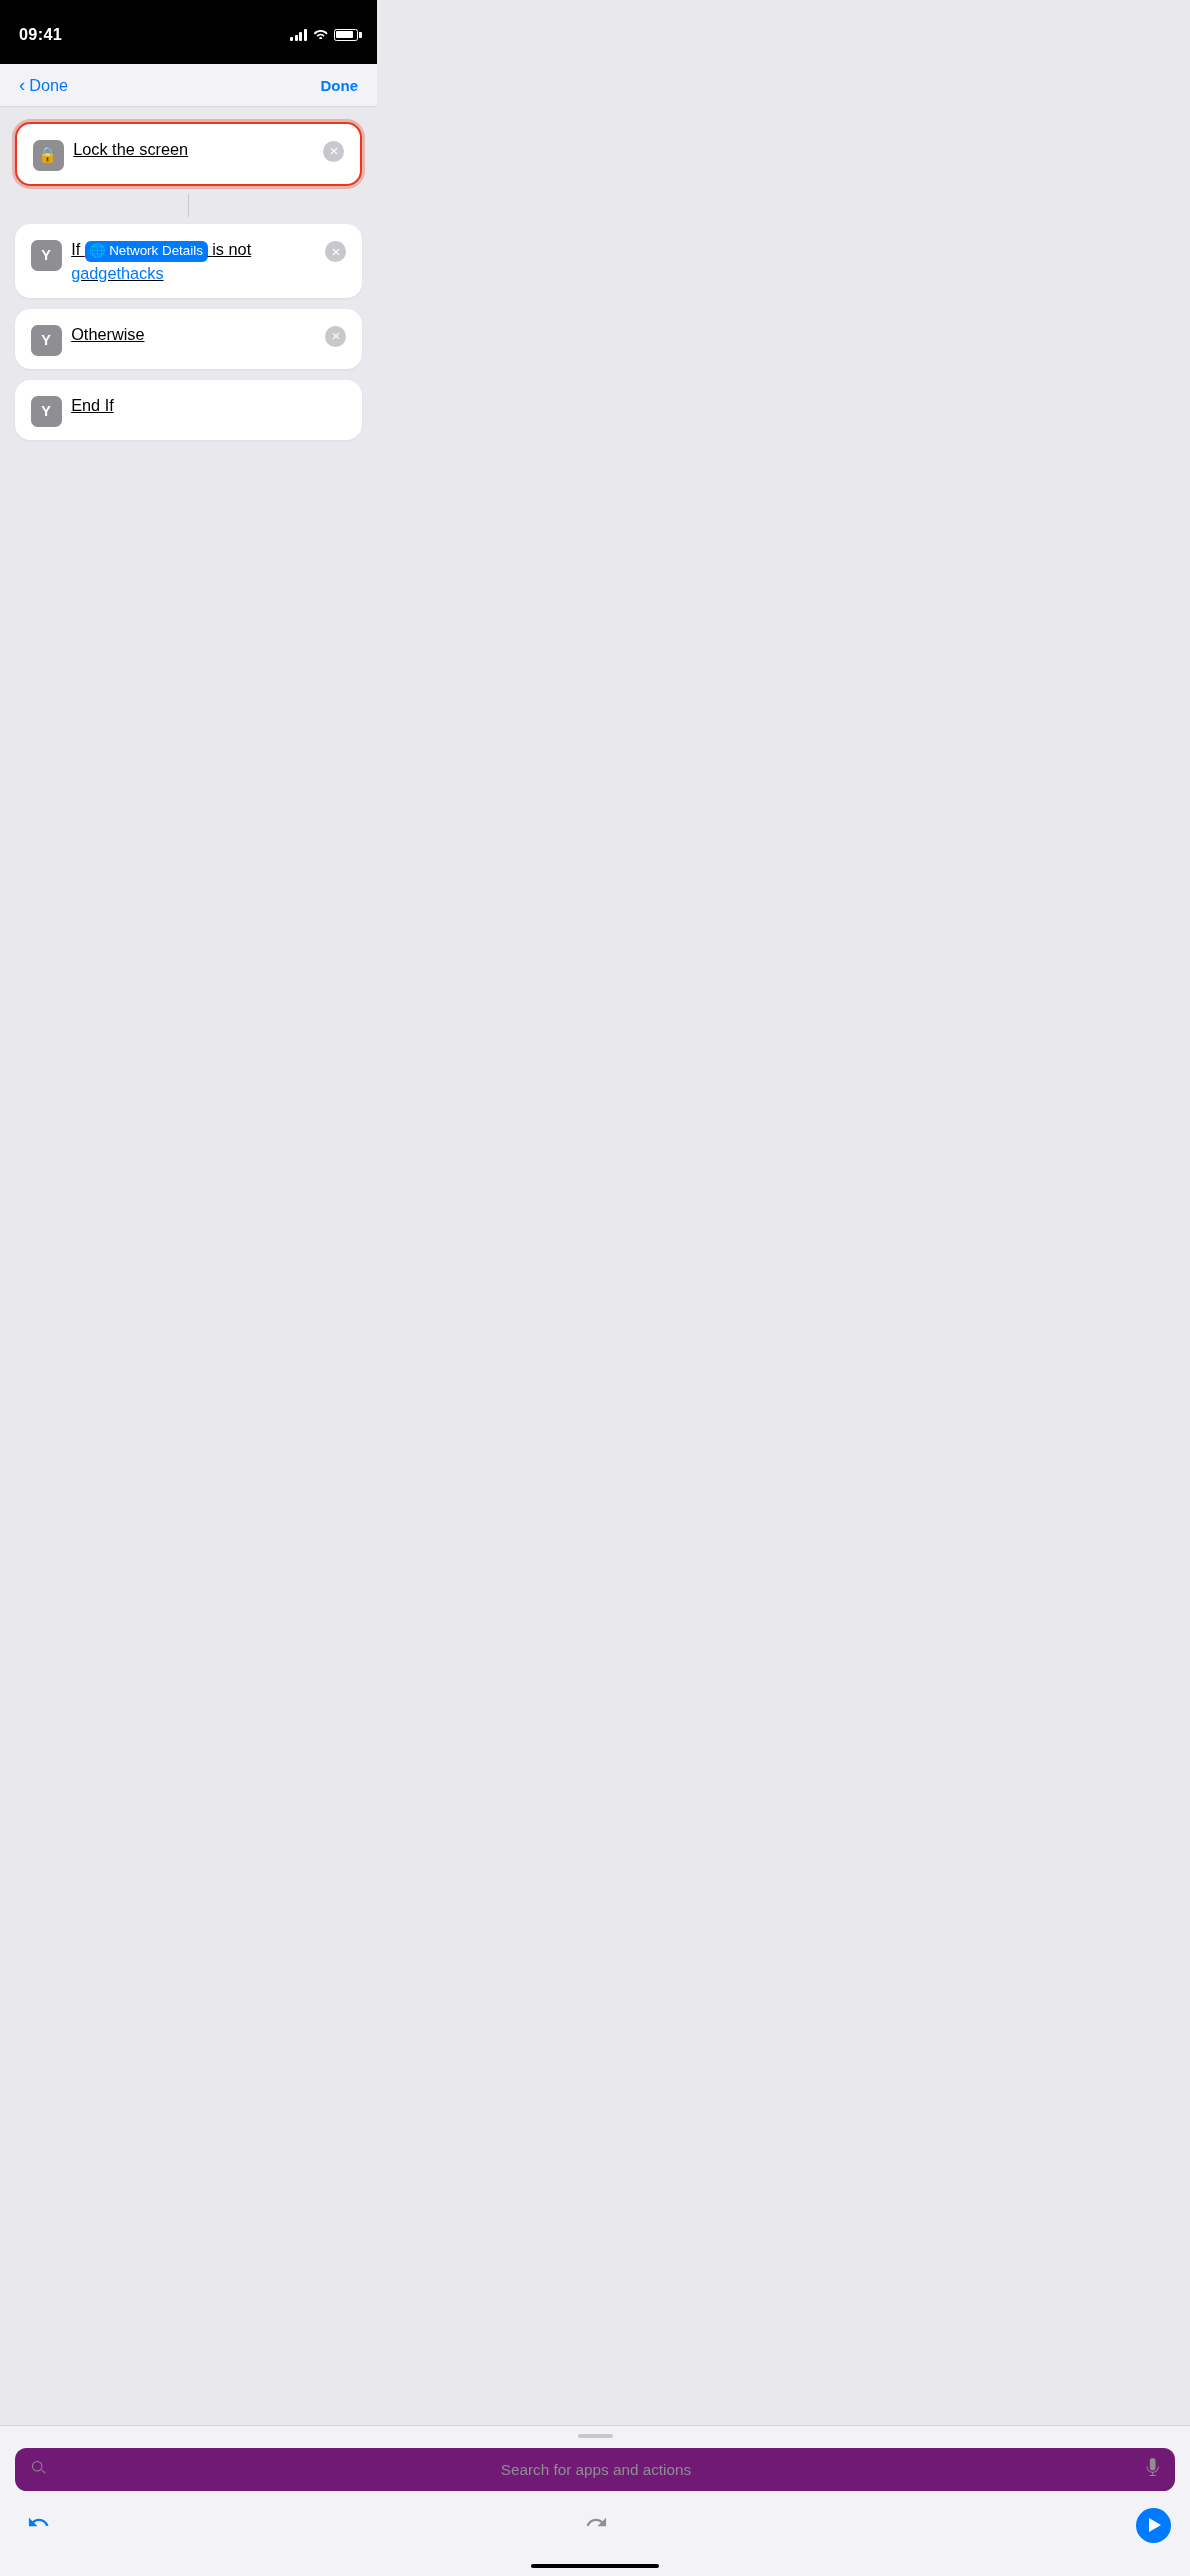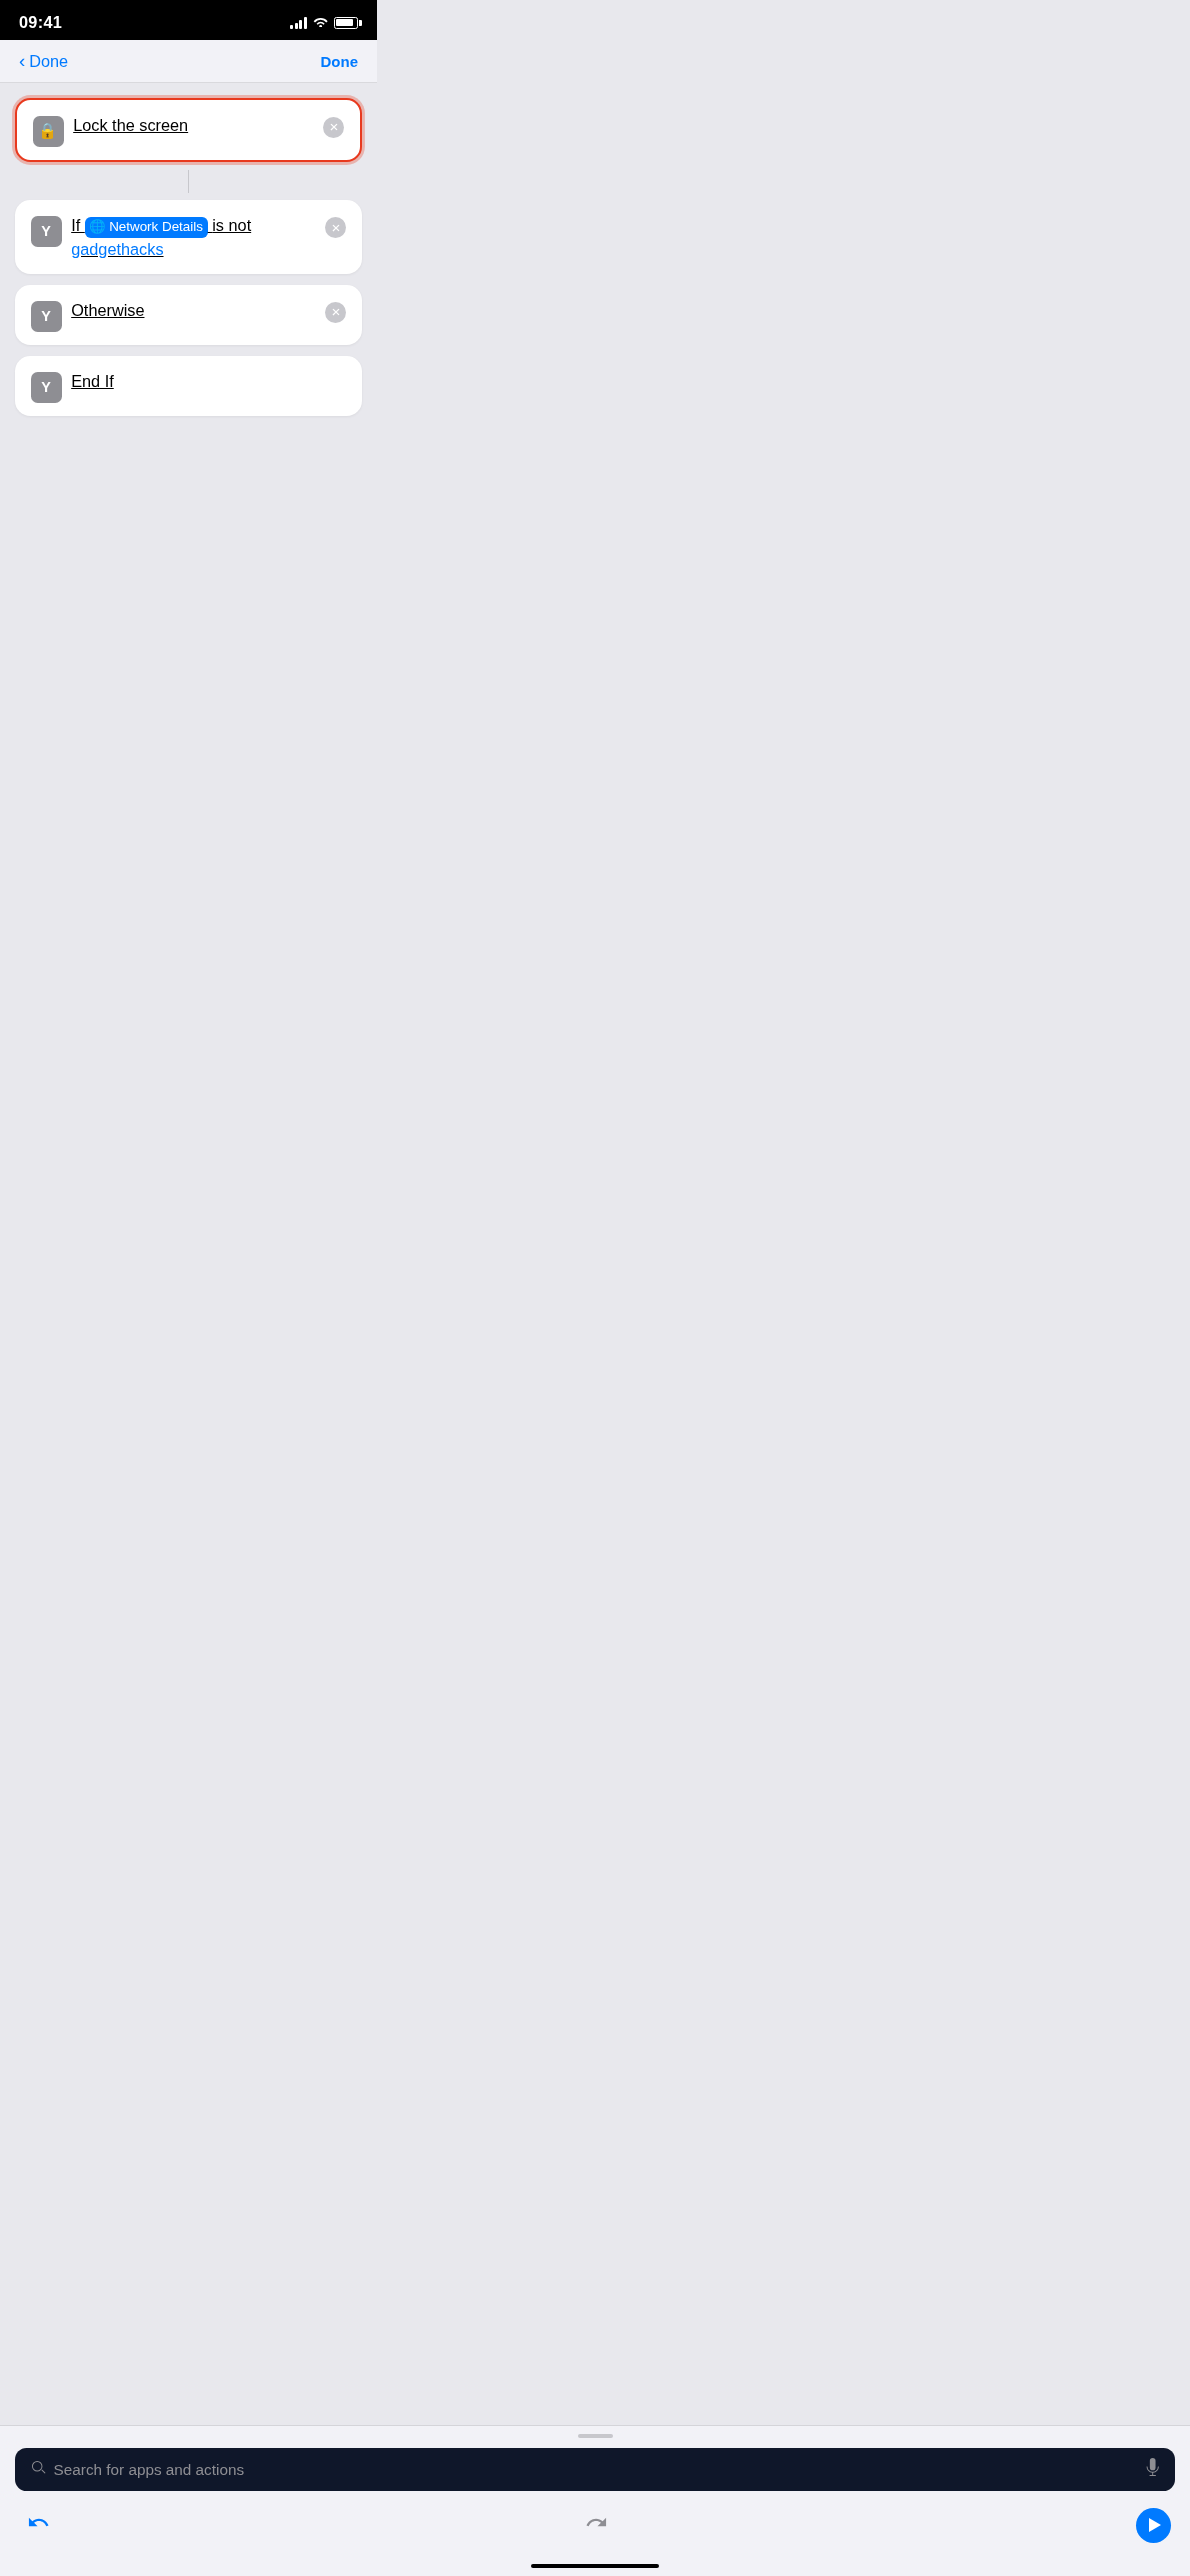--- a/index.html
+++ b/index.html
@@ -15,21 +15,21 @@
     }
 
     
     .status-bar {
       background: #000;
       color: #fff;
       display: flex;
       justify-content: space-between;
       align-items: center;
       padding: 13.4px 19px 7.7px;
-      height: 40px;
+      height: 64px;
     }
     .status-time {
       font-size: 16.3px;
       font-weight: 600;
       letter-spacing: 0.3px;
     }
     .status-icons {
       display: flex;
       align-items: center;
       gap: 5.8px;
@@ -225,26 +225,27 @@
       background: #c7c7cc;
       border-radius: 2.9px;
       margin: 7.7px auto 9.6px;
     }
 
     .search-bar-container {
       padding: 0 15.3px 11.5px;
     }
 
     .search-bar {
-      background: #0f172a;
+      background: #701a75;
       border-radius: 11.5px;
       padding: 9.6px 15.3px;
       display: flex;
       align-items: center;
       gap: 7.7px;
+      text-align: center;
     }
 
     .search-icon {
       color: #8e8e93;
       font-size: 15.3px;
     }
 
     .search-placeholder {
       color: #8e8e93;
       font-size: 15.3px;

